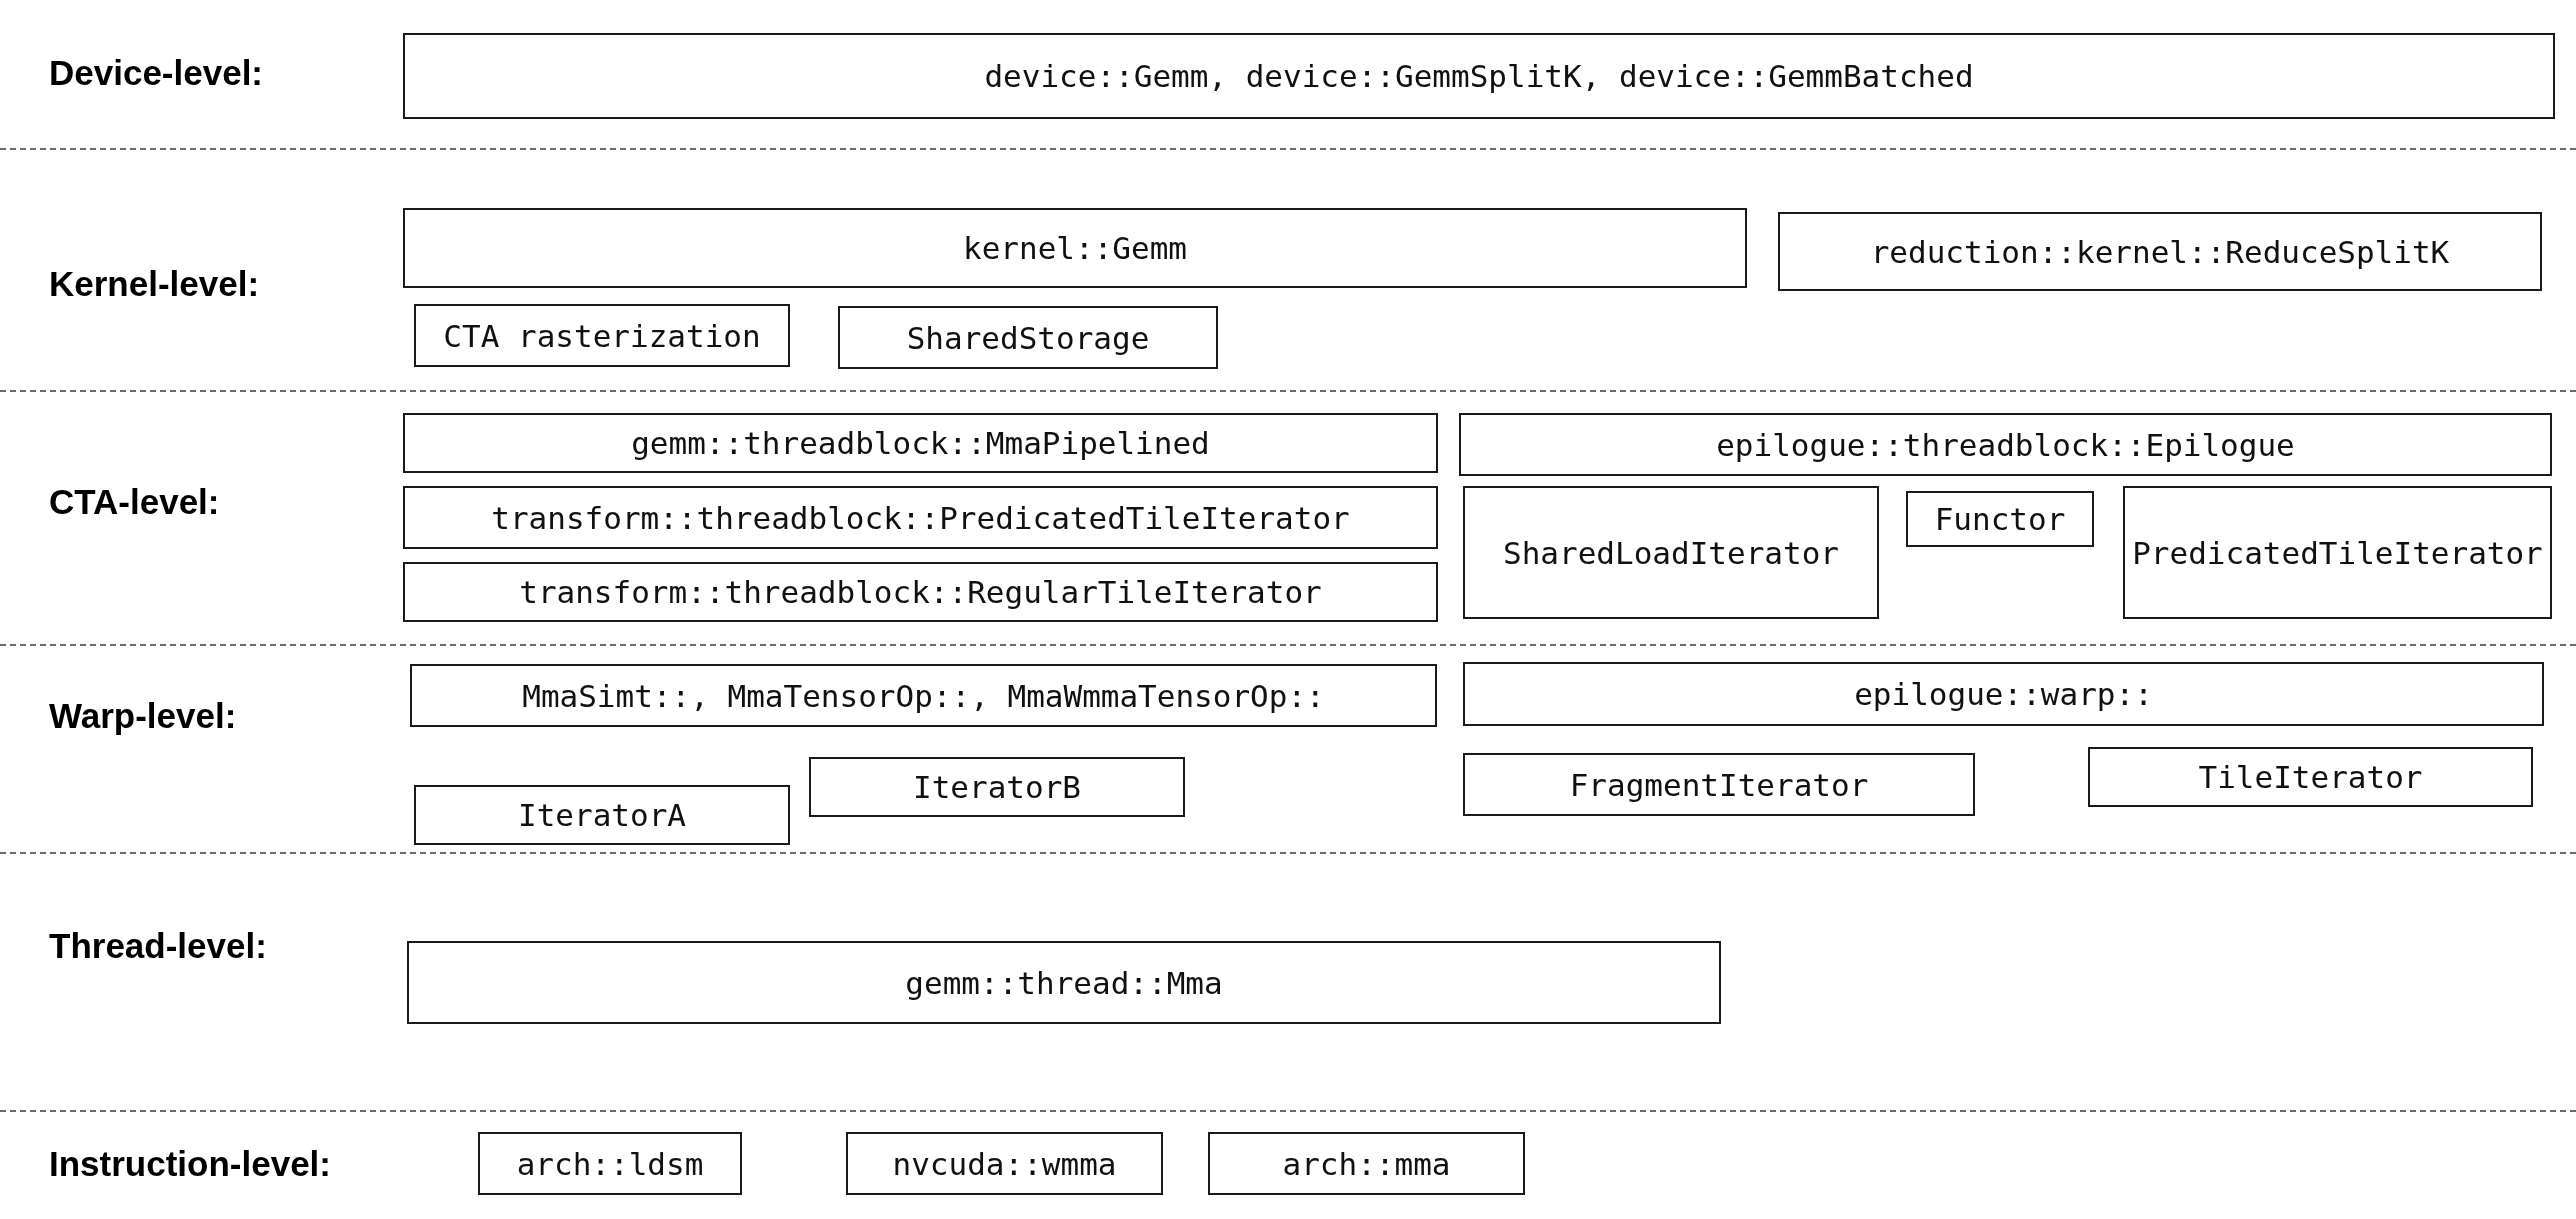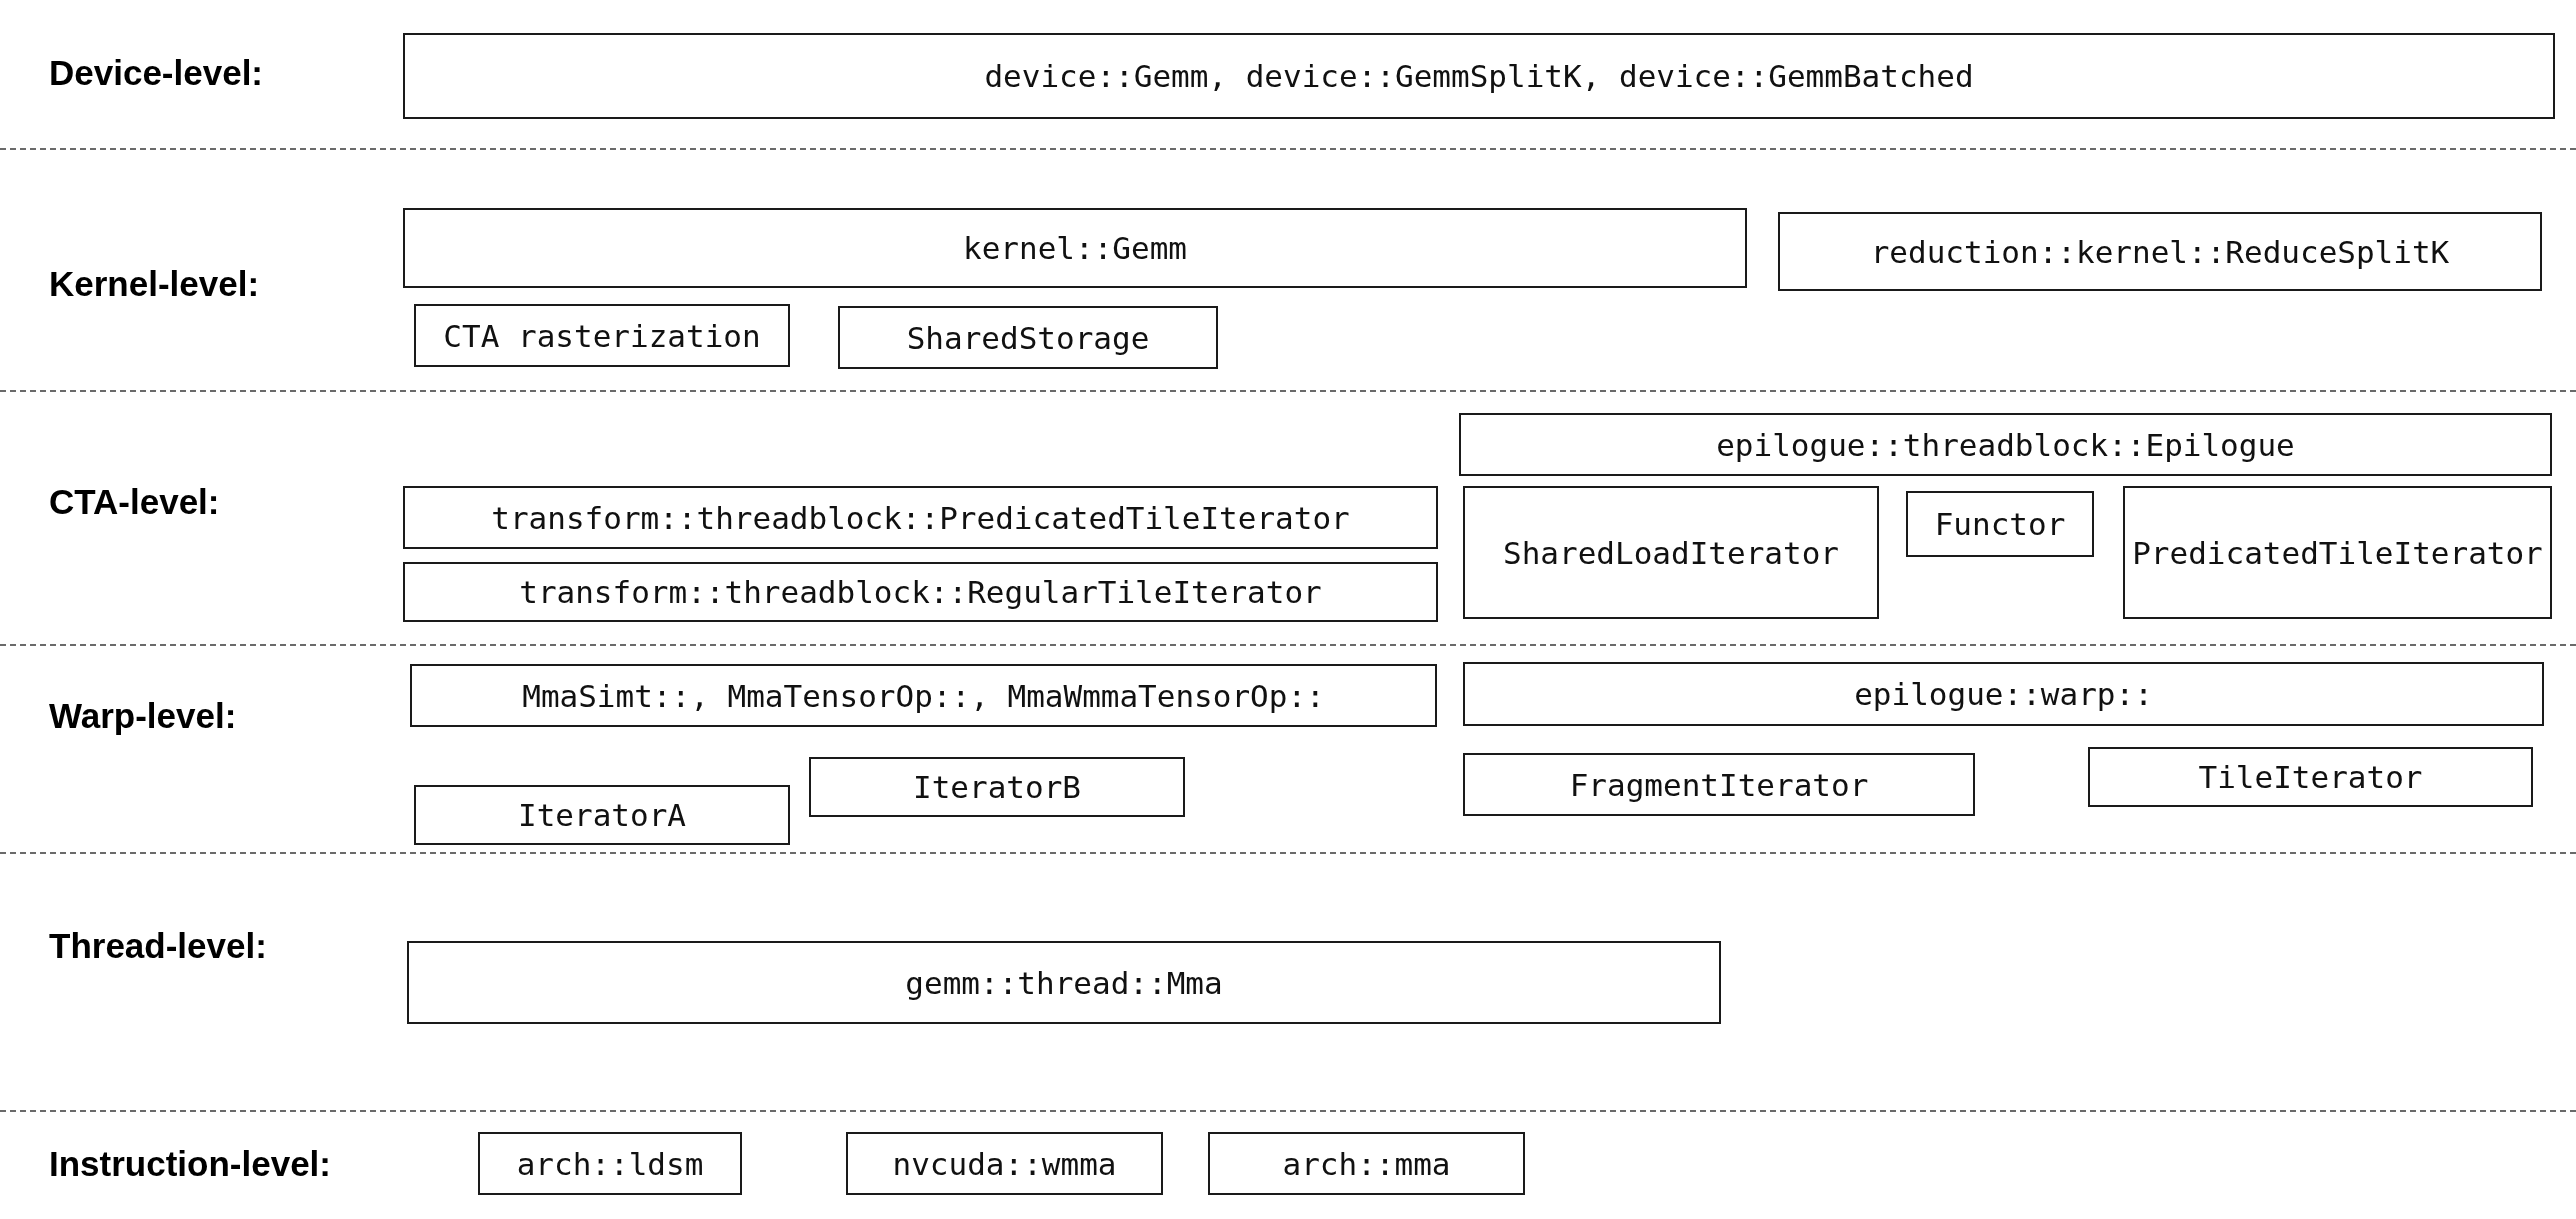--- a/index.html
+++ b/index.html
@@ -65,24 +65,25 @@
   <div class="divider" style="top:852px"></div>
   <div class="divider" style="top:1110px"></div>
 
   <div class="box" style="left:403px; top:208px; width:1344px; height:80px">kernel::Gemm</div>
 
   <div class="box" style="left:403px; top:33px; width:2152px; height:86px">device::Gemm, device::GemmSplitK, device::GemmBatched</div>
   <div class="box" style="left:1778px; top:212px; width:764px; height:79px">reduction::kernel::ReduceSplitK</div>
   <div class="box" style="left:414px; top:304px; width:376px; height:63px">CTA rasterization</div>
   <div class="box" style="left:838px; top:306px; width:380px; height:63px">SharedStorage</div>
 
+  <div class="box" style="left:403px; top:413px; width:1035px; height:60px">gemm::threadblock::MmaPipelined</div>
   <div class="box" style="left:1459px; top:413px; width:1093px; height:63px">epilogue::threadblock::Epilogue</div>
   <div class="box" style="left:403px; top:486px; width:1035px; height:63px">transform::threadblock::PredicatedTileIterator</div>
   <div class="box" style="left:1463px; top:486px; width:416px; height:133px">SharedLoadIterator</div>
-  <div class="box" style="left:1906px; top:491px; width:188px; height:66px">Functor</div>
+  <div class="box" style="left:1906px; top:491px; width:188px; height:56px">Functor</div>
   <div class="box small-pad" style="left:2123px; top:486px; width:429px; height:133px">PredicatedTileIterator</div>
   <div class="box" style="left:403px; top:562px; width:1035px; height:60px">transform::threadblock::RegularTileIterator</div>
 
   <div class="box" style="left:1463px; top:662px; width:1081px; height:64px">epilogue::warp::</div>
   <div class="box" style="left:410px; top:664px; width:1027px; height:63px">MmaSimt::, MmaTensorOp::, MmaWmmaTensorOp::</div>
   <div class="box" style="left:414px; top:785px; width:376px; height:60px">IteratorA</div>
   <div class="box" style="left:809px; top:757px; width:376px; height:60px">IteratorB</div>
   <div class="box" style="left:1463px; top:753px; width:512px; height:63px">FragmentIterator</div>
   <div class="box" style="left:2088px; top:747px; width:445px; height:60px">TileIterator</div>
 

